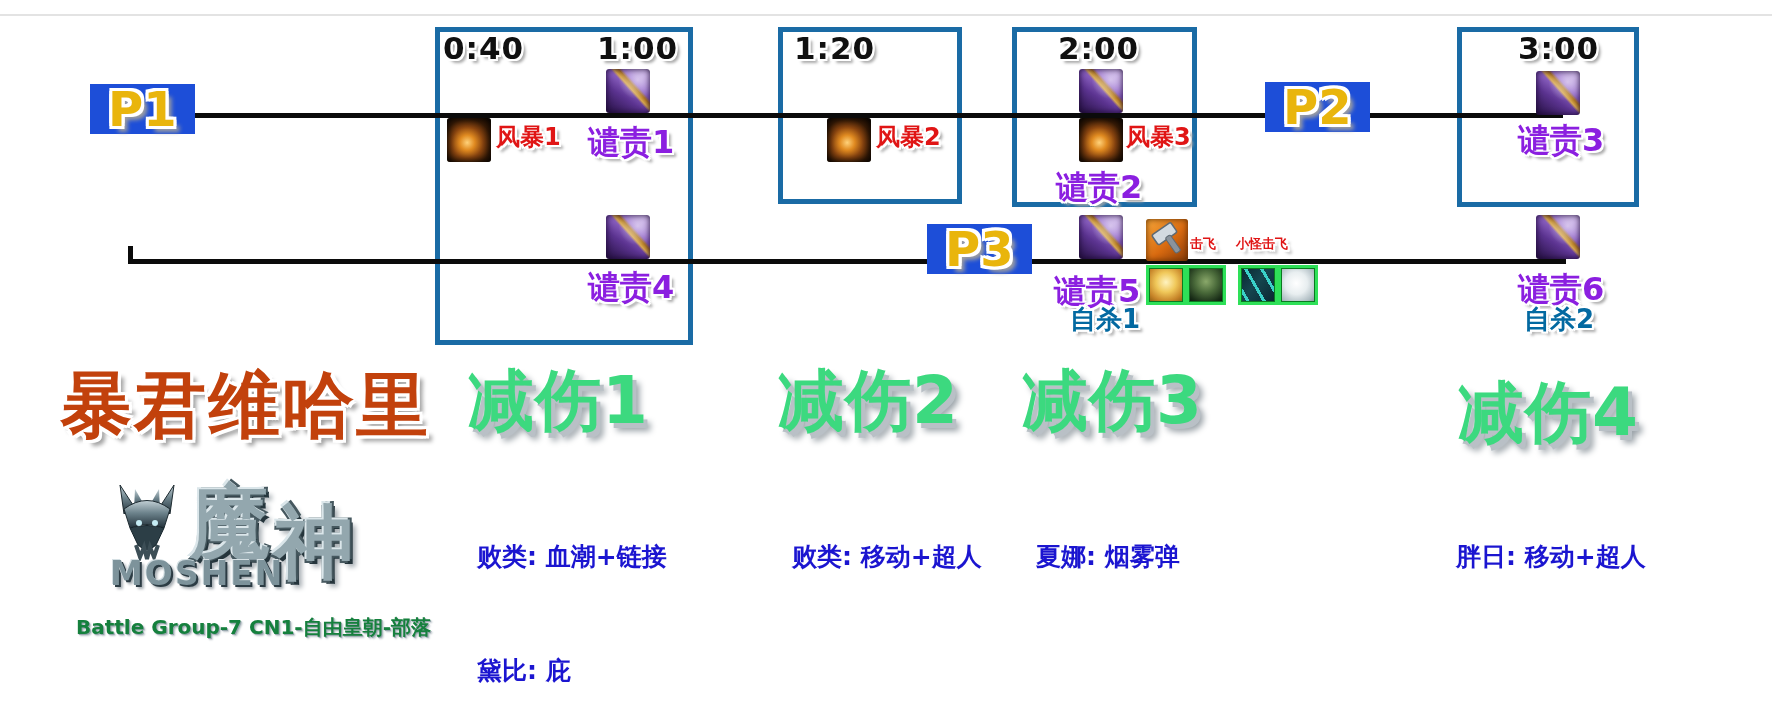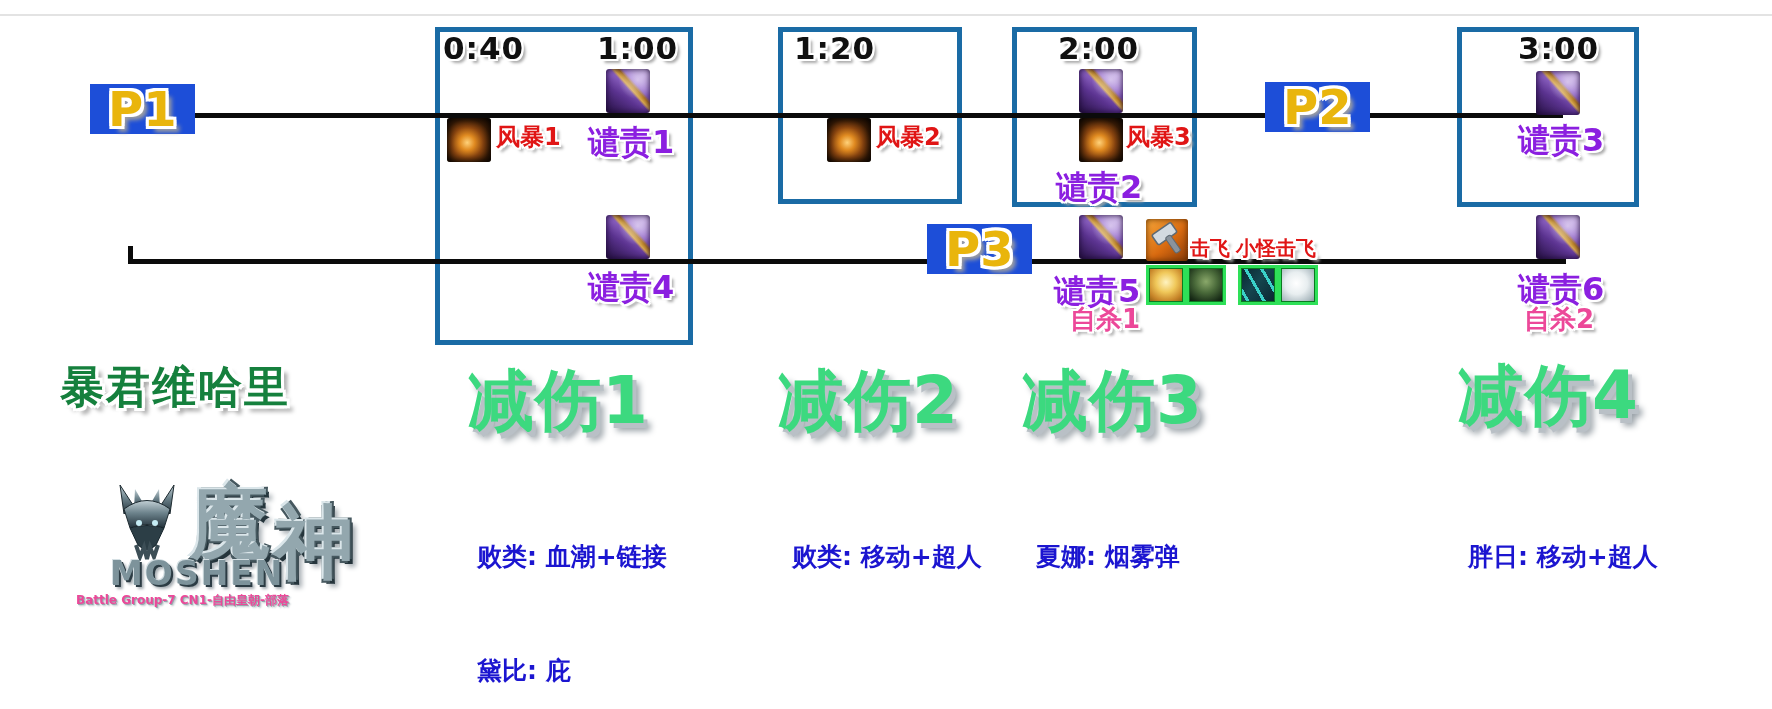--- a/index.html
+++ b/index.html
@@ -13,23 +13,23 @@
   .ttick{position:absolute;width:5px;height:16px;background:#0b0b0b;}
   
   .pbox{position:absolute;border:5px solid #1a6ba5;background:transparent;}
   
   .ow-sm{text-shadow:-2px -2px 0 #fff,0 -2px 0 #fff,2px -2px 0 #fff,-2px 0 0 #fff,2px 0 0 #fff,-2px 2px 0 #fff,0 2px 0 #fff,2px 2px 0 #fff,4px 4px 3px #a9a9a9;}
   .ow-lg{text-shadow:-3px -3px 0 #fff,0 -3px 0 #fff,3px -3px 0 #fff,-3px 0 0 #fff,3px 0 0 #fff,-3px 3px 0 #fff,0 3px 0 #fff,3px 3px 0 #fff,6px 6px 4px #a0a0a0;}
   .ts{position:absolute;font-size:31px;color:#101010;letter-spacing:1px;}
   .phase{position:absolute;font-size:48px;color:#e9b50c;background:#1d4ed8;padding:0 18px;line-height:1.05;}
   .lbl-storm{position:absolute;font-size:24px;color:#e01515;}
   .lbl-condemn{position:absolute;font-size:32px;color:#8b1fe0;}
-  .lbl-suicide{position:absolute;font-size:26px;color:#ec4899;}
-  .lbl-knock{position:absolute;font-size:20px;color:#e01515;}
-  .boss-title{position:absolute;font-size:44px;color:#15803d;letter-spacing:2px;}
+  .lbl-suicide{position:absolute;font-size:26px;color:#0369a1;}
+  .lbl-knock{position:absolute;font-size:13px;color:#e01515;}
+  .boss-title{position:absolute;font-size:72px;color:#c2410c;letter-spacing:2px;}
   .mit{position:absolute;font-size:66px;color:#3cd97f;letter-spacing:1px;text-shadow:4px 5px 0 #b9c0c6,7px 8px 6px #9aa2a8;}
   .assign{position:absolute;font-size:25px;color:#1b15d0;line-height:38px;white-space:pre;}
   
   .icon{position:absolute;width:44px;height:44px;border-radius:3px;}
   .icon-condemn{
     background:
       radial-gradient(circle at 72% 25%, rgba(255,255,255,.55), rgba(255,255,255,0) 42%),
       linear-gradient(48deg, rgba(0,0,0,0) 52%, #d8a84e 56%, #b07820 62%, rgba(0,0,0,0) 67%),
       linear-gradient(215deg,#cdb5ea 0%,#9a6fd0 32%,#5b3390 62%,#241040 100%);
     box-shadow:inset 0 0 6px #1a0830;
@@ -48,22 +48,22 @@
   .gicon-guardian{background:radial-gradient(circle at 50% 42%, #fff3c0 0%, #f0c85a 38%, #c8862a 72%, #8a5a10 100%);}
   .gicon-meta{background:radial-gradient(circle at 50% 40%, #8aa86a 0%, #4a6a3a 42%, #1a2e18 80%, #0a140a 100%);}
   .gicon-dash{background:repeating-linear-gradient(60deg, rgba(0,0,0,0) 0 5px, #3ad0c8 5px 8px, rgba(0,0,0,0) 8px 14px),linear-gradient(130deg,#0a2630 0%,#15454f 45%,#0a2630 100%);}
   .gicon-smoke{background:radial-gradient(circle at 45% 45%, #ffffff 0%, #e8eef0 42%, #aebcc2 78%, #7a8a92 100%);}
   
   .logo-cn{position:absolute;font-size:80px;color:#93a7ae;letter-spacing:4px;
     text-shadow:-2px -2px 0 #dbe6ea,2px -2px 0 #46585f,-2px 2px 0 #46585f,3px 3px 0 #25353c,6px 6px 5px #a6adb2;}
   .logo-cn .shift{display:inline-block;transform:translateY(20px);}
   .logo-en{position:absolute;font-size:33px;letter-spacing:2px;color:#7d939b;
     text-shadow:-1px -1px 0 #d5e0e4,2px 2px 0 #2c3c44,4px 4px 3px #a6adb2;}
-  .logo-sub{position:absolute;font-size:12px;letter-spacing:0;color:#ec4899;
-    text-shadow:1px 1px 0 #97a6ad,2px 2px 2px #b9c2c7;}
+  .logo-sub{position:absolute;font-size:20px;letter-spacing:0;color:#15803d;
+    text-shadow:1px 1px 0 #97a6ad,2px 2px 2px #b9c2c7;margin-top:22px;}
   .topline{position:absolute;left:0;top:14px;width:1772px;height:2px;background:#e3e3e3;}
 </style>
 </head>
 <body>
 
 <div class="canvas">
 
   <div class="topline"></div>
 
   <div class="pbox" style="left:435px;top:27px;width:248px;height:308px;"></div>
@@ -129,37 +129,37 @@
 
   <div class="icon icon-condemn" style="left:1536px;top:215px;"></div>
   <div class="lbl-condemn ow-sm" style="left:1518px;top:268px;">谴责6</div>
   <div class="lbl-suicide ow-sm" style="left:1524px;top:302px;">自杀2</div>
 
   <div class="boss-title ow-lg" style="left:60px;top:358px;">暴君维哈里</div>
 
   <div class="mit" style="left:468px;top:356px;">减伤1</div>
   <div class="mit" style="left:778px;top:356px;">减伤2</div>
   <div class="mit" style="left:1022px;top:356px;">减伤3</div>
-  <div class="mit" style="left:1458px;top:351px;text-align:center;">减伤4</div>
+  <div class="mit" style="left:1458px;top:368px;text-align:center;">减伤4</div>
 
   <div class="assign" style="left:477px;top:462px;">
     <div>败类: 血潮+链接</div>
     <div>黛比: 庇</div>
     
     
   </div>
   <div class="assign" style="left:792px;top:462px;">
     <div>败类: 移动+超人</div>
   </div>
   <div class="assign" style="left:1036px;top:462px;">
     <div>夏娜: 烟雾弹</div>
     
     
   </div>
-  <div class="assign" style="left:1456px;top:462px;margin-left:12px;">
+  <div class="assign" style="left:1456px;top:462px;">
     <div>胖日: 移动+超人</div>
   </div>
 
   <div class="abs" style="left:112px;top:483px;width:70px;height:78px;">
     <svg viewBox="0 0 70 78" width="70" height="78">
       <defs>
         <linearGradient id="steel" x1="0" y1="0" x2="0" y2="1">
           <stop offset="0" stop-color="#c2d0d5"></stop>
           <stop offset="0.45" stop-color="#6d838c"></stop>
           <stop offset="1" stop-color="#22313a"></stop>

